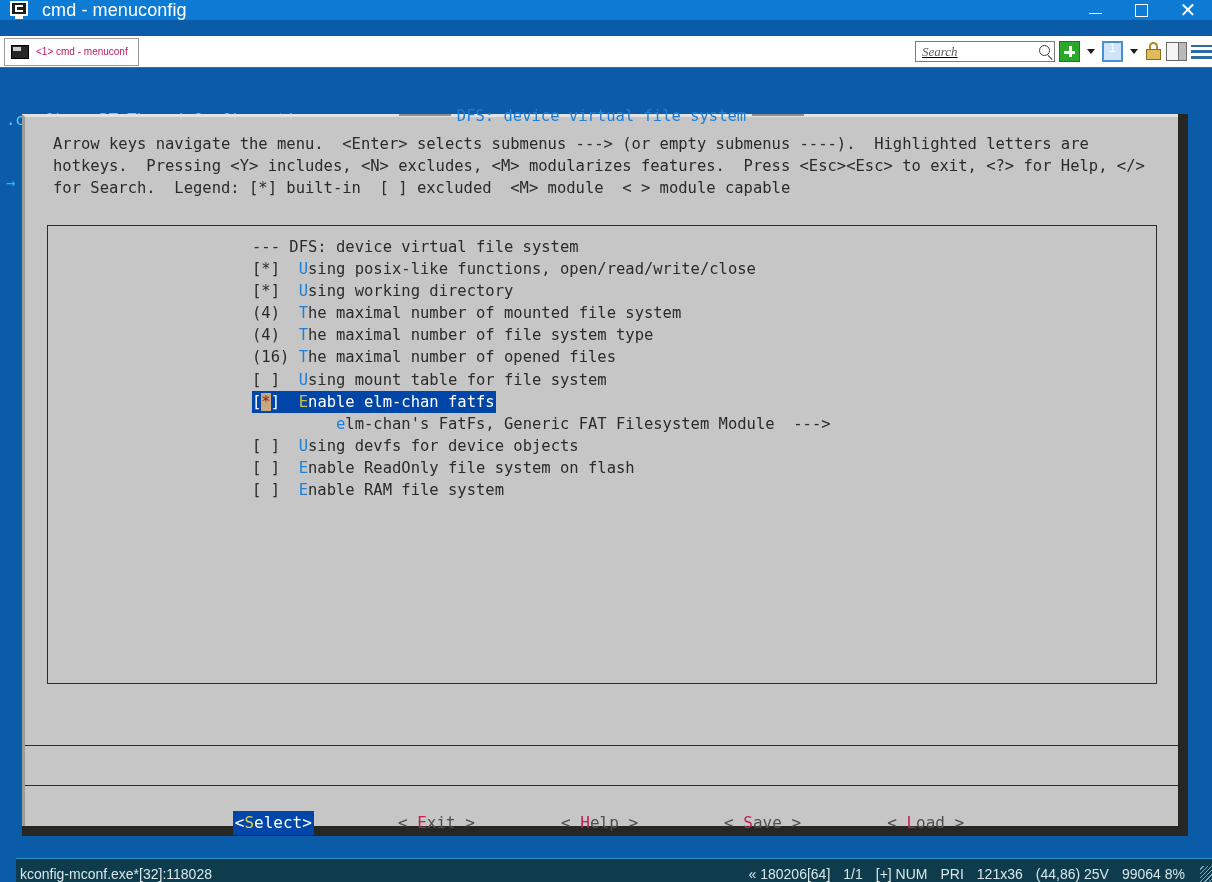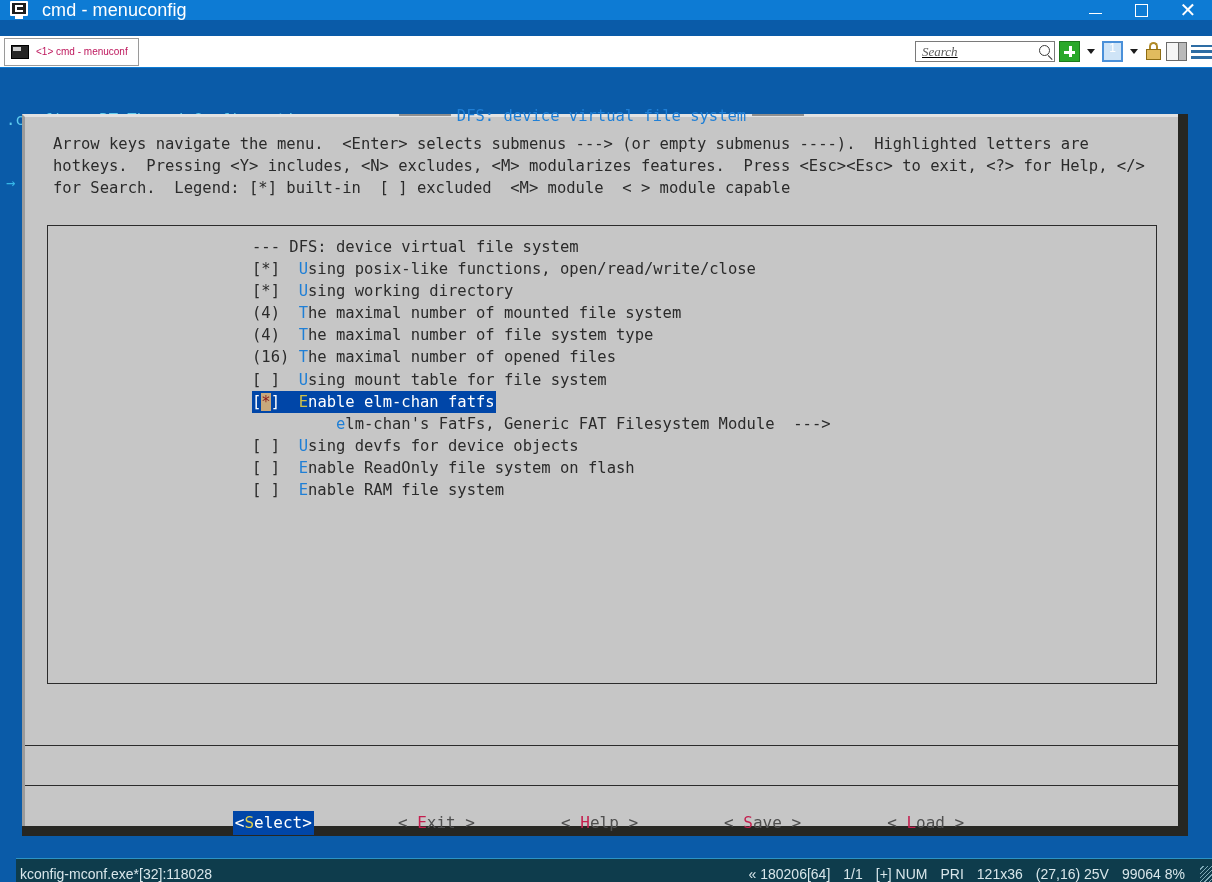--- a/index.html
+++ b/index.html
@@ -525,19 +525,19 @@
   </div>
 
   <div class="statusbar">
     <div class="status-left">kconfig-mconf.exe*[32]:118028</div>
     <div class="status-right" id="status-right">
         <span>« 180206[64]</span>
         <span>1/1</span>
         <span>[+] NUM</span>
         <span>PRI</span>
         <span>121x36</span>
-        <span>(27,16) 25V</span>
+        <span>(44,86) 25V</span>
         <span>99064 8%</span>
         <span class="grip"></span>
       </div>
   </div>
 
 </div>
 
 </body></html>

